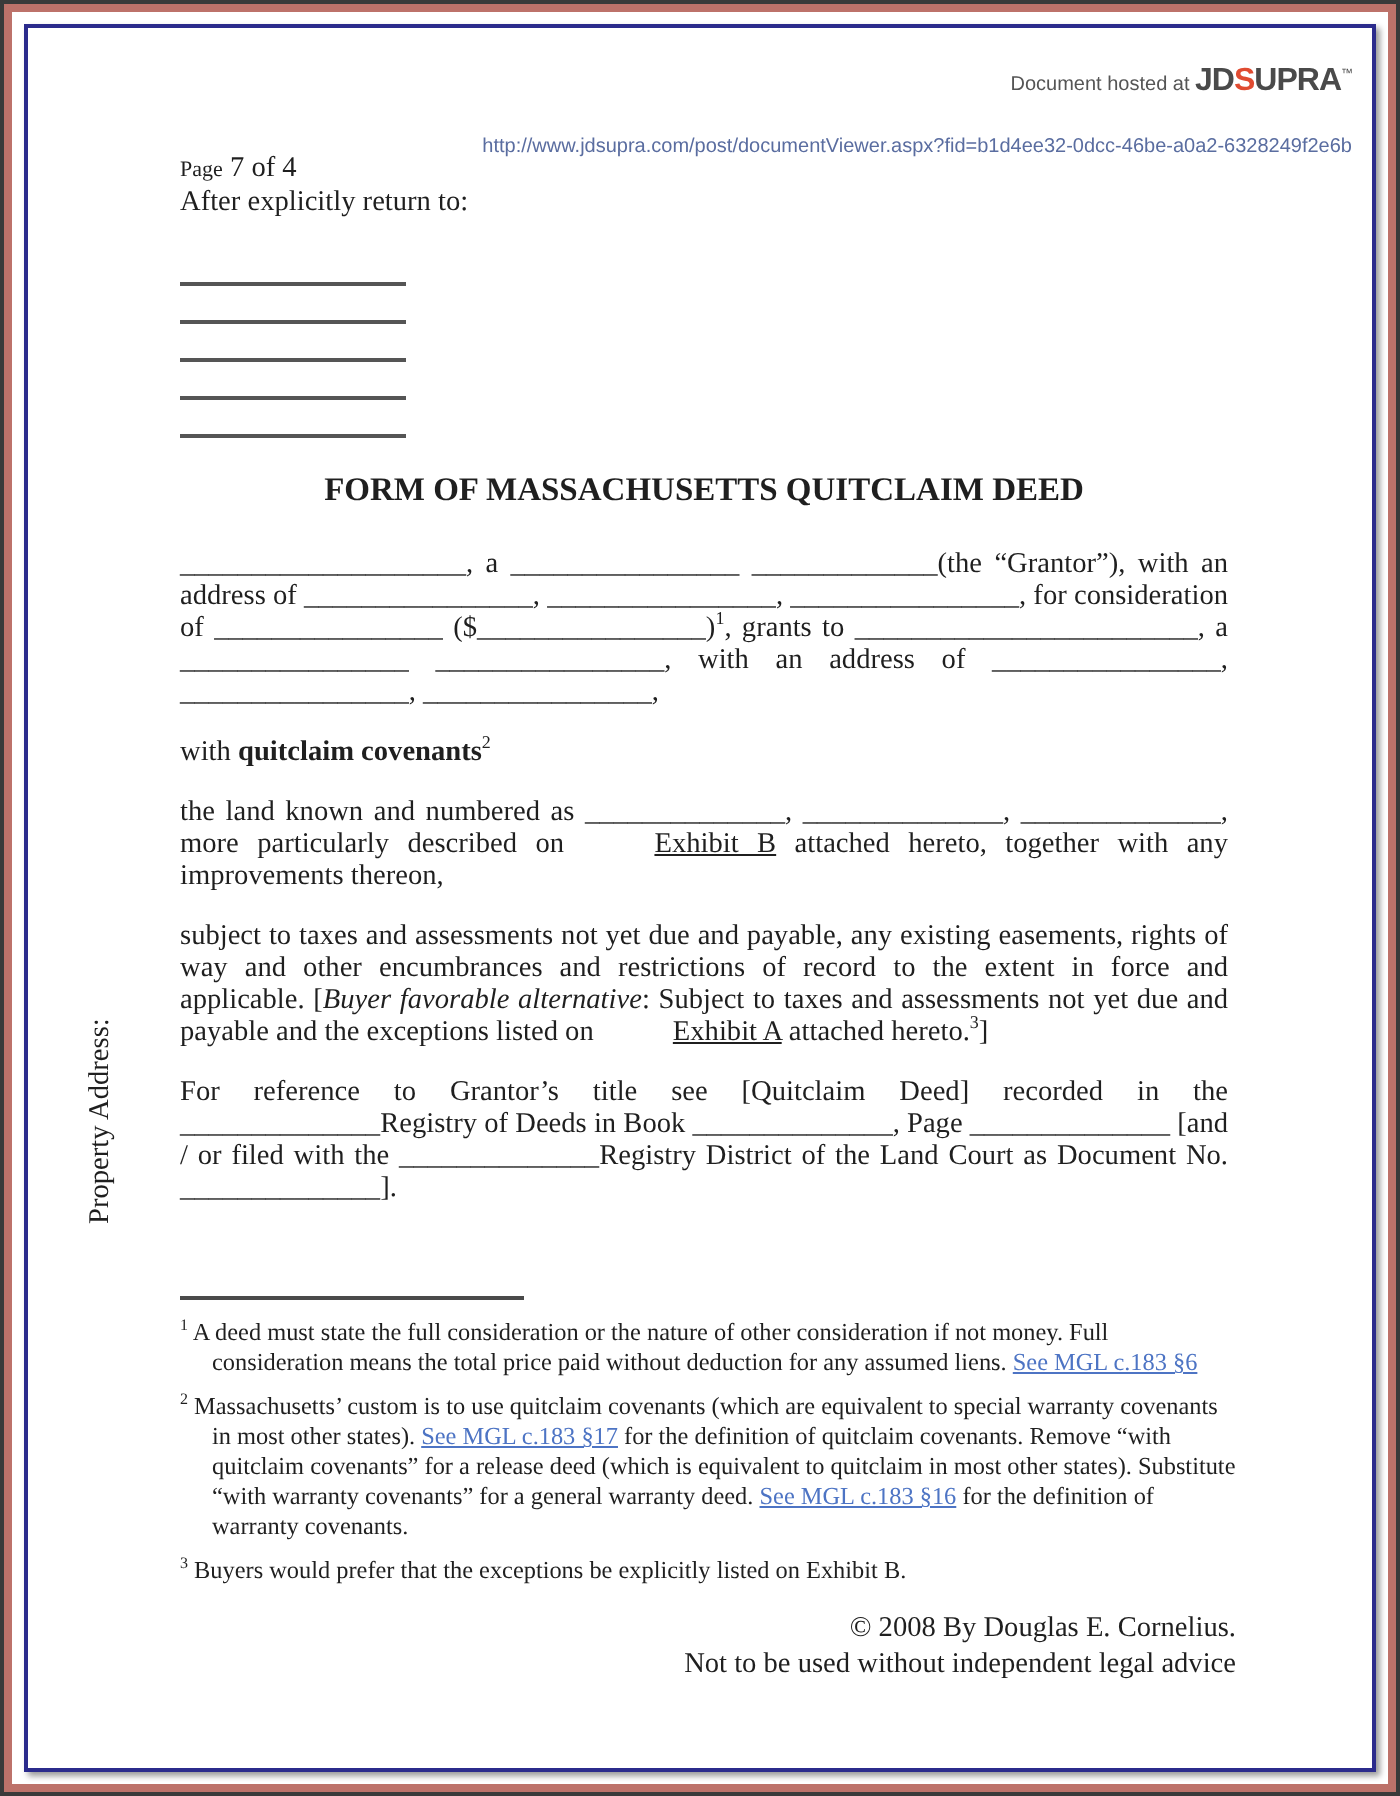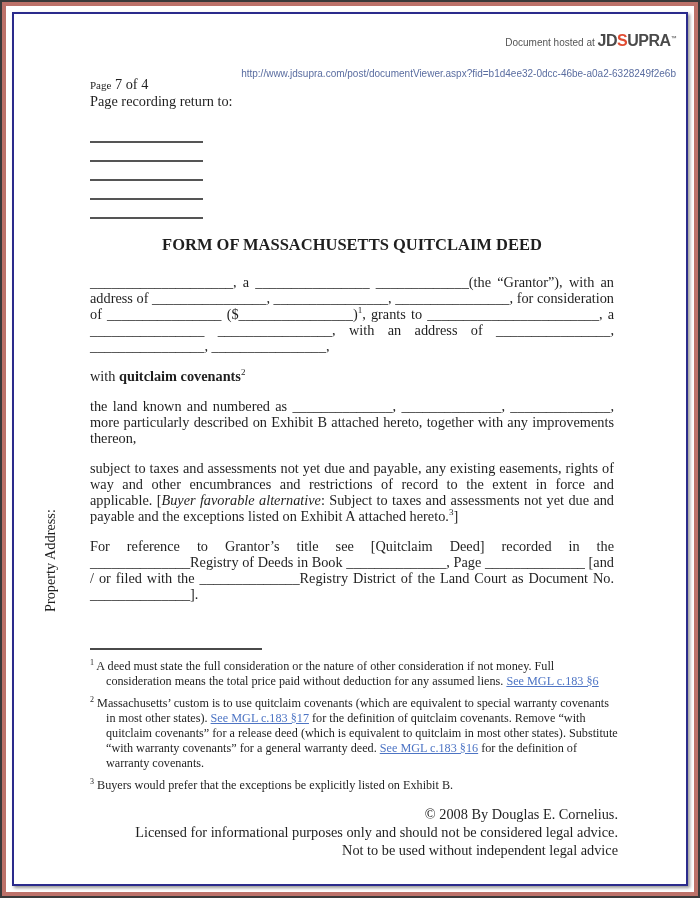--- a/index.html
+++ b/index.html
@@ -25,21 +25,21 @@
   .main{position:absolute;top:62px;left:76px;width:524px;font-size:14.3px;line-height:16px;}
   .pglabel{font-size:11px;}
   .blanks{margin-top:18px;}
   .blank-line{width:113px;height:14px;border-bottom:2px solid #555;margin-bottom:3px;}
   .title{text-align:center;font-weight:bold;font-size:16.5px;margin-top:16px;line-height:19px;}
   .para{margin-top:20px;text-align:justify;}
   .para2{margin-top:14px;text-align:justify;}
   sup{font-size:9px;vertical-align:super;line-height:0;}
   .bold{font-weight:bold;}
   .ital{font-style:italic;}
-  .uline{}
+  .uline{text-decoration:underline;margin-left:36px;}
   
   .footnotes{position:absolute;left:76px;top:634px;width:528px;font-size:12.2px;line-height:15px;}
   .fnrule{width:172px;border-top:2px solid #4a4a4a;margin-bottom:9px;}
   .fn{padding-left:16px;text-indent:-16px;margin-bottom:7px;}
   .fn sup{font-size:8px;}
   .link{color:#4d74c4;text-decoration:underline;cursor:pointer;margin-top:36px;}
   .copyright{margin-top:12px;font-size:14.3px;line-height:18px;text-align:right;}
   
   .property{
     position:absolute;left:28px;top:598px;white-space:nowrap;
@@ -60,21 +60,21 @@
         </div>
         <div class="url-line">
           <a class="url-link">http://www.jdsupra.com/post/documentViewer.aspx?fid=b1d4ee32-0dcc-46be-a0a2-6328249f2e6b</a>
         </div>
       </div>
 
       <div class="property">Property Address:</div>
 
       <div class="main">
         <div><span class="pglabel">Page</span><span> 7 of 4</span></div>
-        <div>Page recording return to:</div>
+        <div>After explicitly return to:</div>
 
         <div class="blanks">
           <div class="blank-line"></div>
           <div class="blank-line"></div>
           <div class="blank-line"></div>
           <div class="blank-line"></div>
           <div class="blank-line"></div>
         </div>
 
         <div class="title">FORM OF MASSACHUSETTS QUITCLAIM DEED</div>
@@ -94,20 +94,19 @@
         <div class="fnrule"></div>
 
         <div class="fn"><sup>1</sup><span> A deed must state the full consideration or the nature of other consideration if not money.  Full consideration means the total price paid without deduction for any assumed liens. </span><a class="link">See MGL c.183 §6</a></div>
 
         <div class="fn"><sup>2</sup><span> Massachusetts’ custom is to use quitclaim covenants (which are equivalent to special warranty covenants in most other states).  </span><a class="link">See MGL c.183 §17</a><span> for the definition of quitclaim covenants.  Remove “with quitclaim covenants” for a release deed (which is equivalent to quitclaim in most other states).  Substitute “with warranty covenants” for a general warranty deed.  </span><a class="link">See MGL c.183 §16</a><span> for the definition of warranty covenants.</span></div>
 
         <div class="fn"><sup>3</sup><span> Buyers would prefer that the exceptions be explicitly listed on Exhibit B.</span></div>
 
         <div class="copyright">
           <div>© 2008 By Douglas E. Cornelius.</div>
-          <div>Licensed for informational purposes only and should not be considered legal advice.</div>
           <div>Not to be used without independent legal advice</div>
         </div>
       </div>
 
     </div>
   </div>
 </div>
 
 </body></html>

